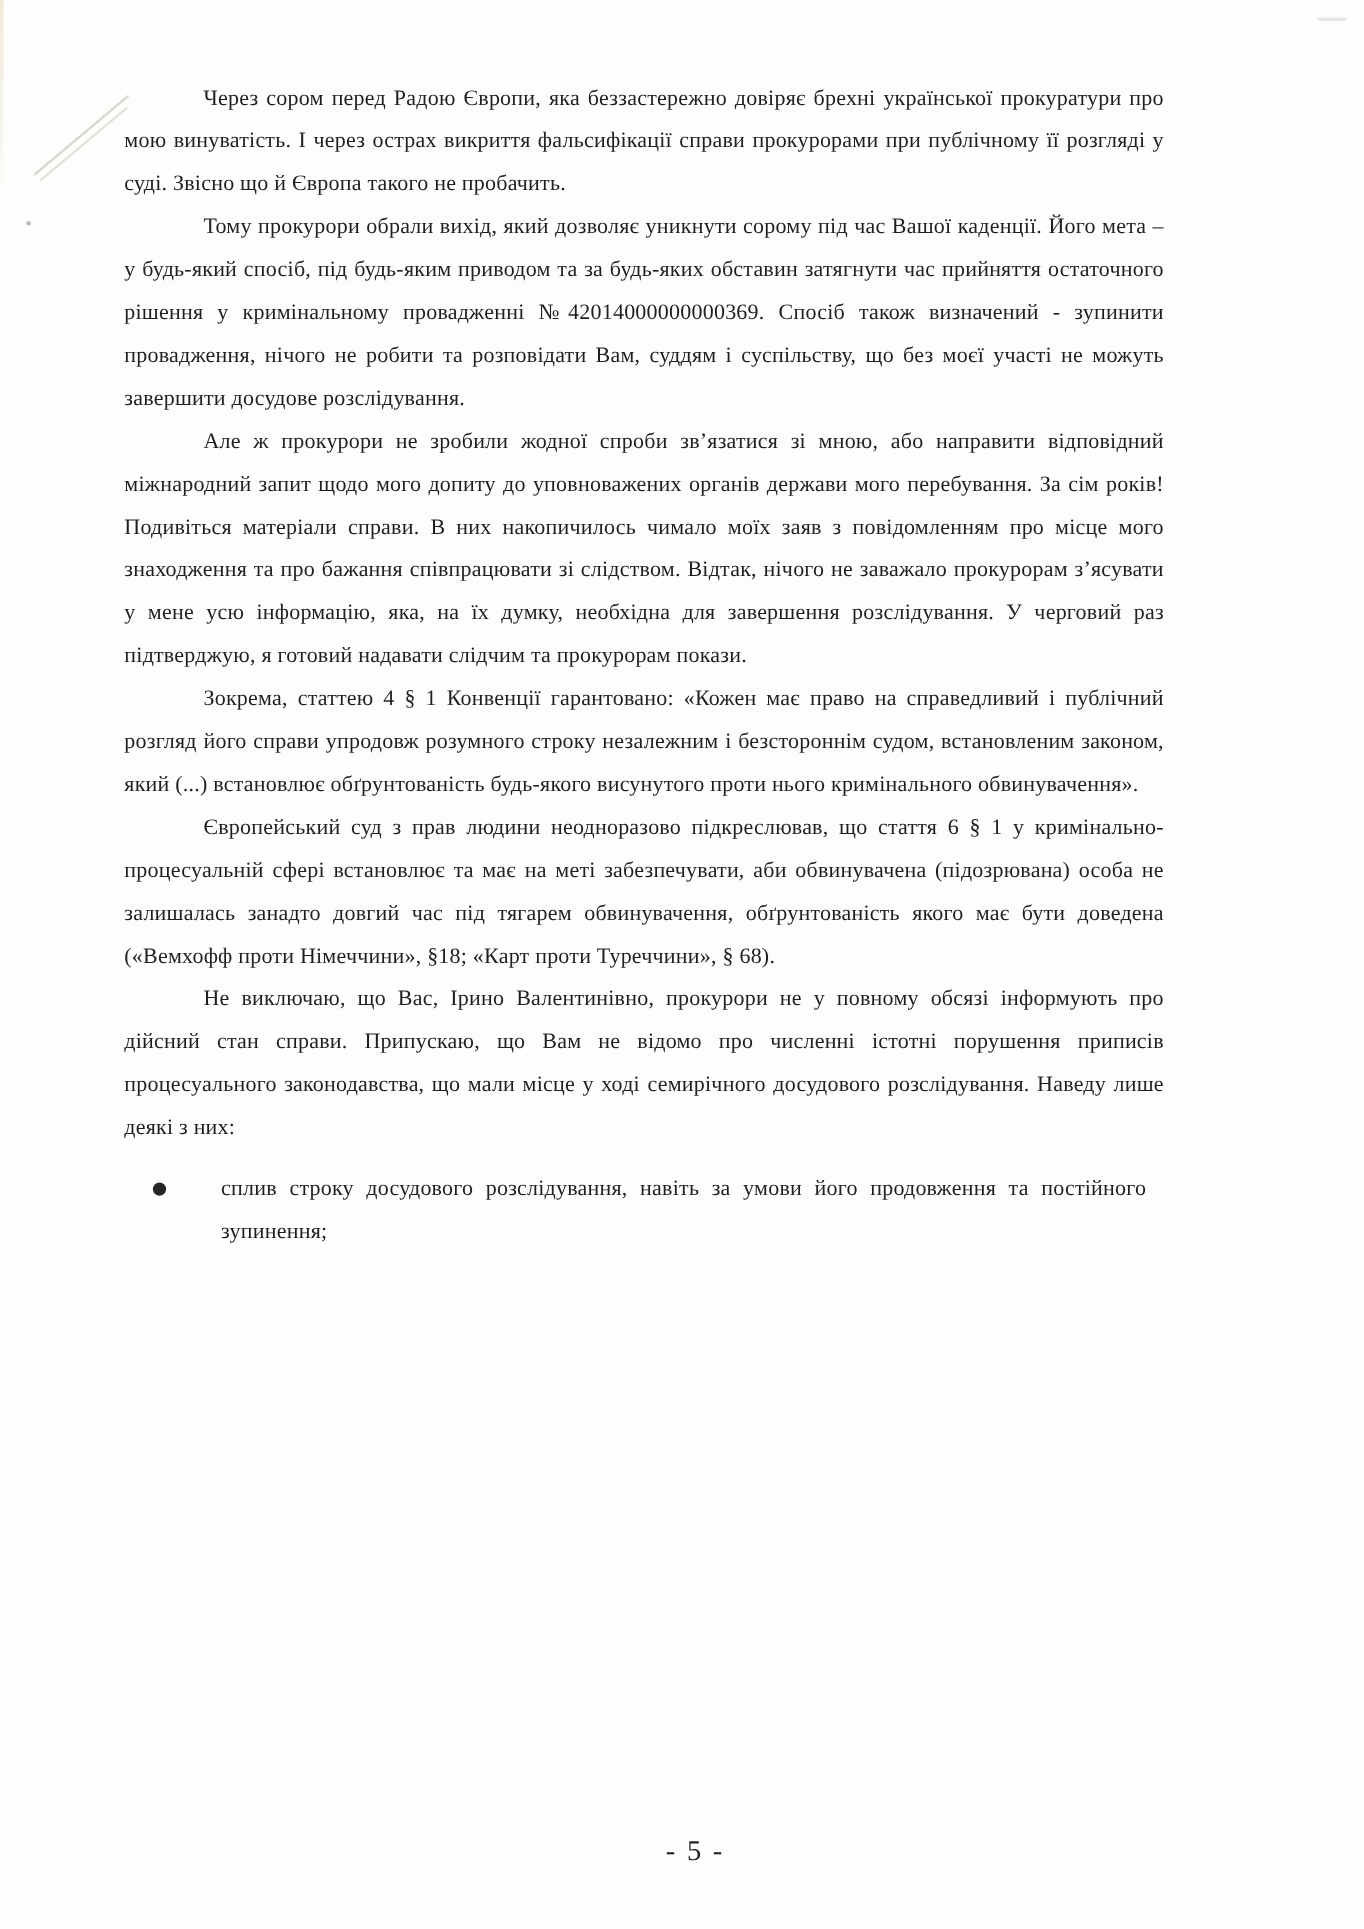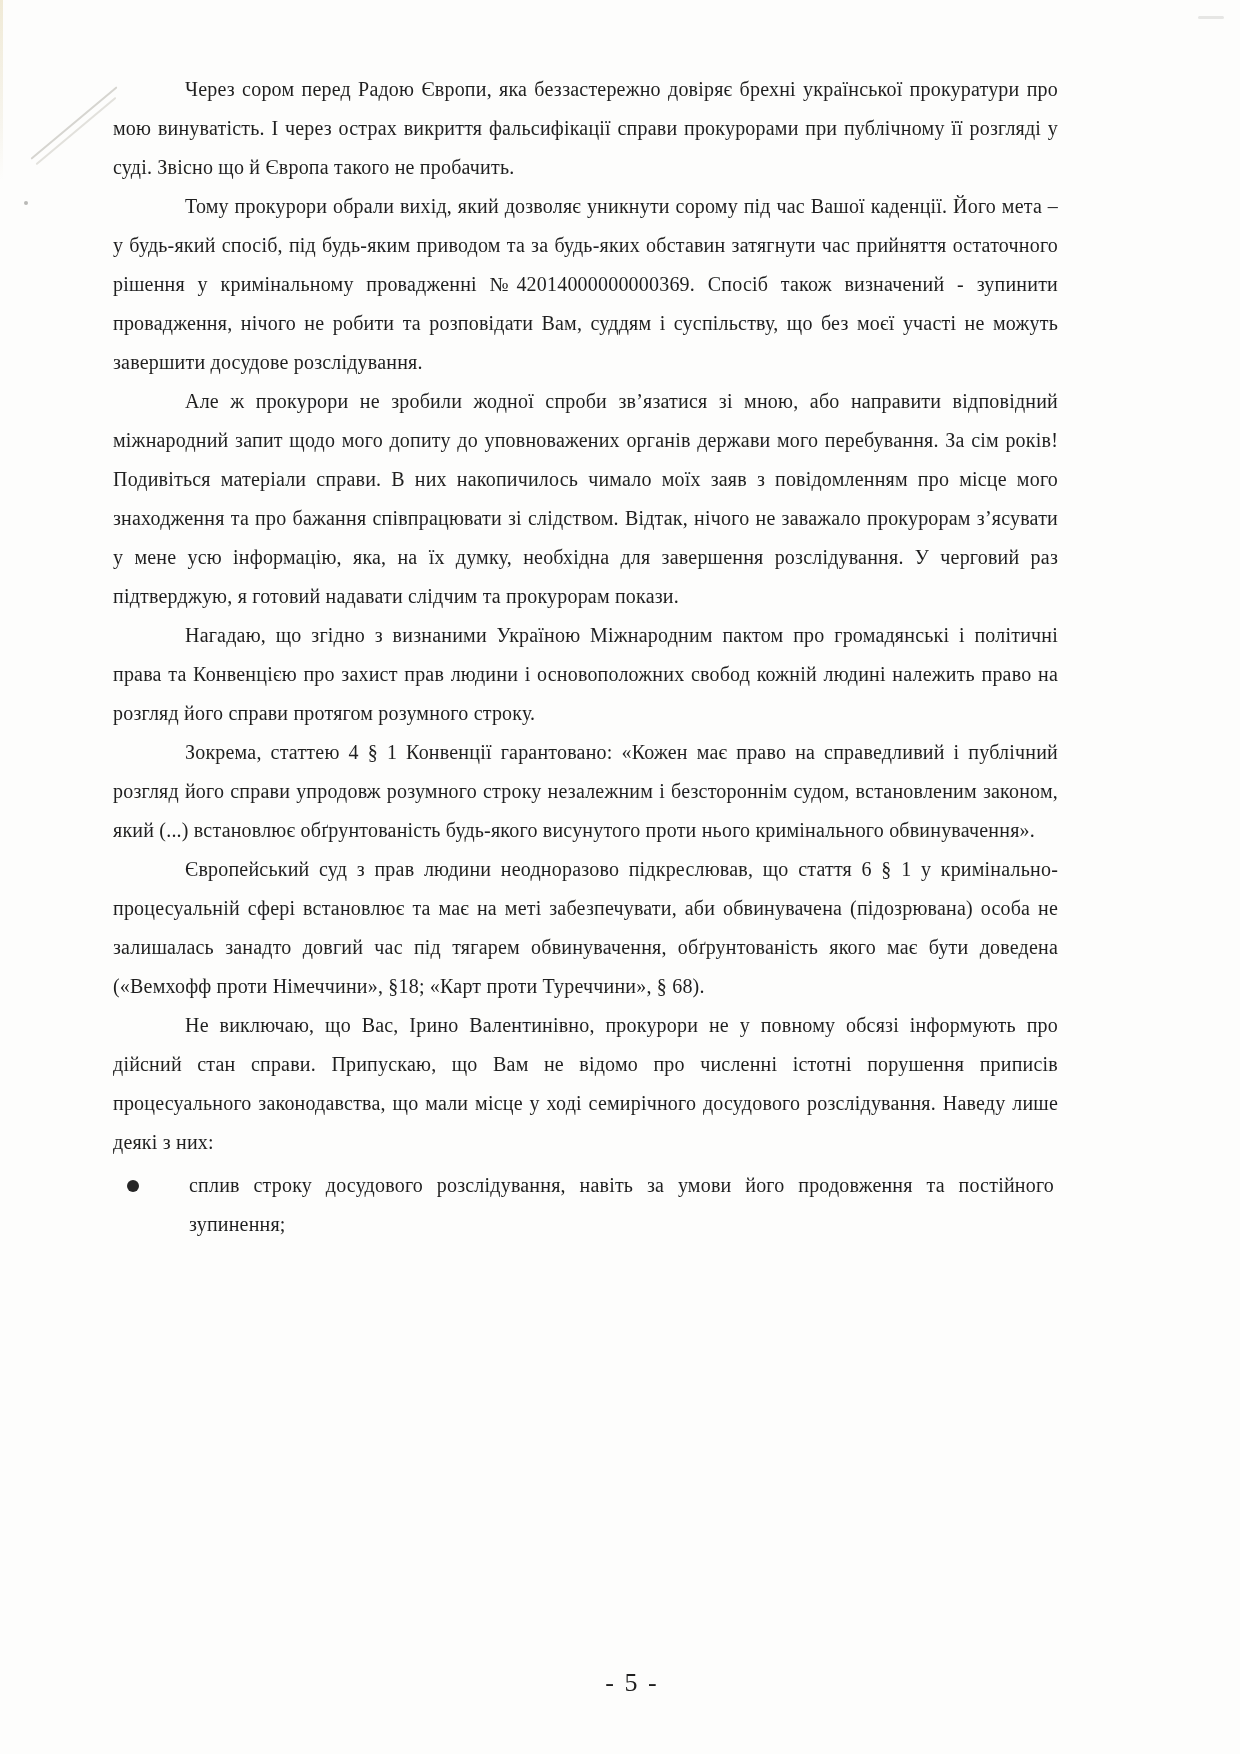--- a/index.html
+++ b/index.html
@@ -56,21 +56,21 @@
     line-height: 39px;
     text-align: justify;
     letter-spacing: 0.2px;
   }
   .text-block p {
     margin: 0;
     padding: 0;
     text-indent: 72px;
   }
   .bullet-list {
-    margin: 4px;
+    margin: 16px;
     padding: 0;
     list-style: none;
   }
   .bullet-item {
     position: relative;
     margin: 0;
     padding-left: 72px;
     text-indent: 0;
   }
   .bullet-dot {
@@ -101,21 +101,20 @@
   <div class="edge-tint"></div>
   <div class="slash s1"></div>
   <div class="slash s2"></div>
   <div class="speck dot1"></div>
   <div class="speck smudge1"></div>
 
   <div class="text-block">
     <p>Через сором перед Радою Європи, яка беззастережно довіряє брехні української прокуратури про мою винуватість. І через острах викриття фальсифікації справи прокурорами при публічному її розгляді у суді. Звісно що й Європа такого не пробачить.</p>
     <p>Тому прокурори обрали вихід, який дозволяє уникнути сорому під час Вашої каденції. Його мета – у будь-який спосіб, під будь-яким приводом та за будь-яких обставин затягнути час прийняття остаточного рішення у кримінальному провадженні №42014000000000369. Спосіб також визначений - зупинити провадження, нічого не робити та розповідати Вам, суддям і суспільству, що без моєї участі не можуть завершити досудове розслідування.</p>
     <p>Але ж прокурори не зробили жодної спроби зв’язатися зі мною, або направити відповідний міжнародний запит щодо мого допиту до уповноважених органів держави мого перебування. За сім років! Подивіться матеріали справи. В них накопичилось чимало моїх заяв з повідомленням про місце мого знаходження та про бажання співпрацювати зі слідством. Відтак, нічого не заважало прокурорам з’ясувати у мене усю інформацію, яка, на їх думку, необхідна для завершення розслідування. У черговий раз підтверджую, я готовий надавати слідчим та прокурорам покази.</p>
-    <p>Нагадаю, що згідно з визнаними Україною Міжнародним пактом про громадянські і політичні права та Конвенцією про захист прав людини і основоположних свобод кожній людині належить право на розгляд його справи протягом розумного строку.</p>
     <p>Зокрема, статтею 4 § 1 Конвенції гарантовано: «Кожен має право на справедливий і публічний розгляд його справи упродовж розумного строку незалежним і безстороннім судом, встановленим законом, який (...) встановлює обґрунтованість будь-якого висунутого проти нього кримінального обвинувачення».</p>
     <p>Європейський суд з прав людини неодноразово підкреслював, що стаття 6 § 1 у кримінально-процесуальній сфері встановлює та має на меті забезпечувати, аби обвинувачена (підозрювана) особа не залишалась занадто довгий час під тягарем обвинувачення, обґрунтованість якого має бути доведена («Вемхофф проти Німеччини», §18; «Карт проти Туреччини», § 68).</p>
     <p>Не виключаю, що Вас, Ірино Валентинівно, прокурори не у повному обсязі інформують про дійсний стан справи. Припускаю, що Вам не відомо про численні істотні порушення приписів процесуального законодавства, що мали місце у ході семирічного досудового розслідування. Наведу лише деякі з них:</p>
 
     <ul class="bullet-list">
       <li class="bullet-item">
         <span class="bullet-dot"></span>
         <span>сплив строку досудового розслідування, навіть за умови його продовження та постійного зупинення;</span>
       </li>
     </ul>

